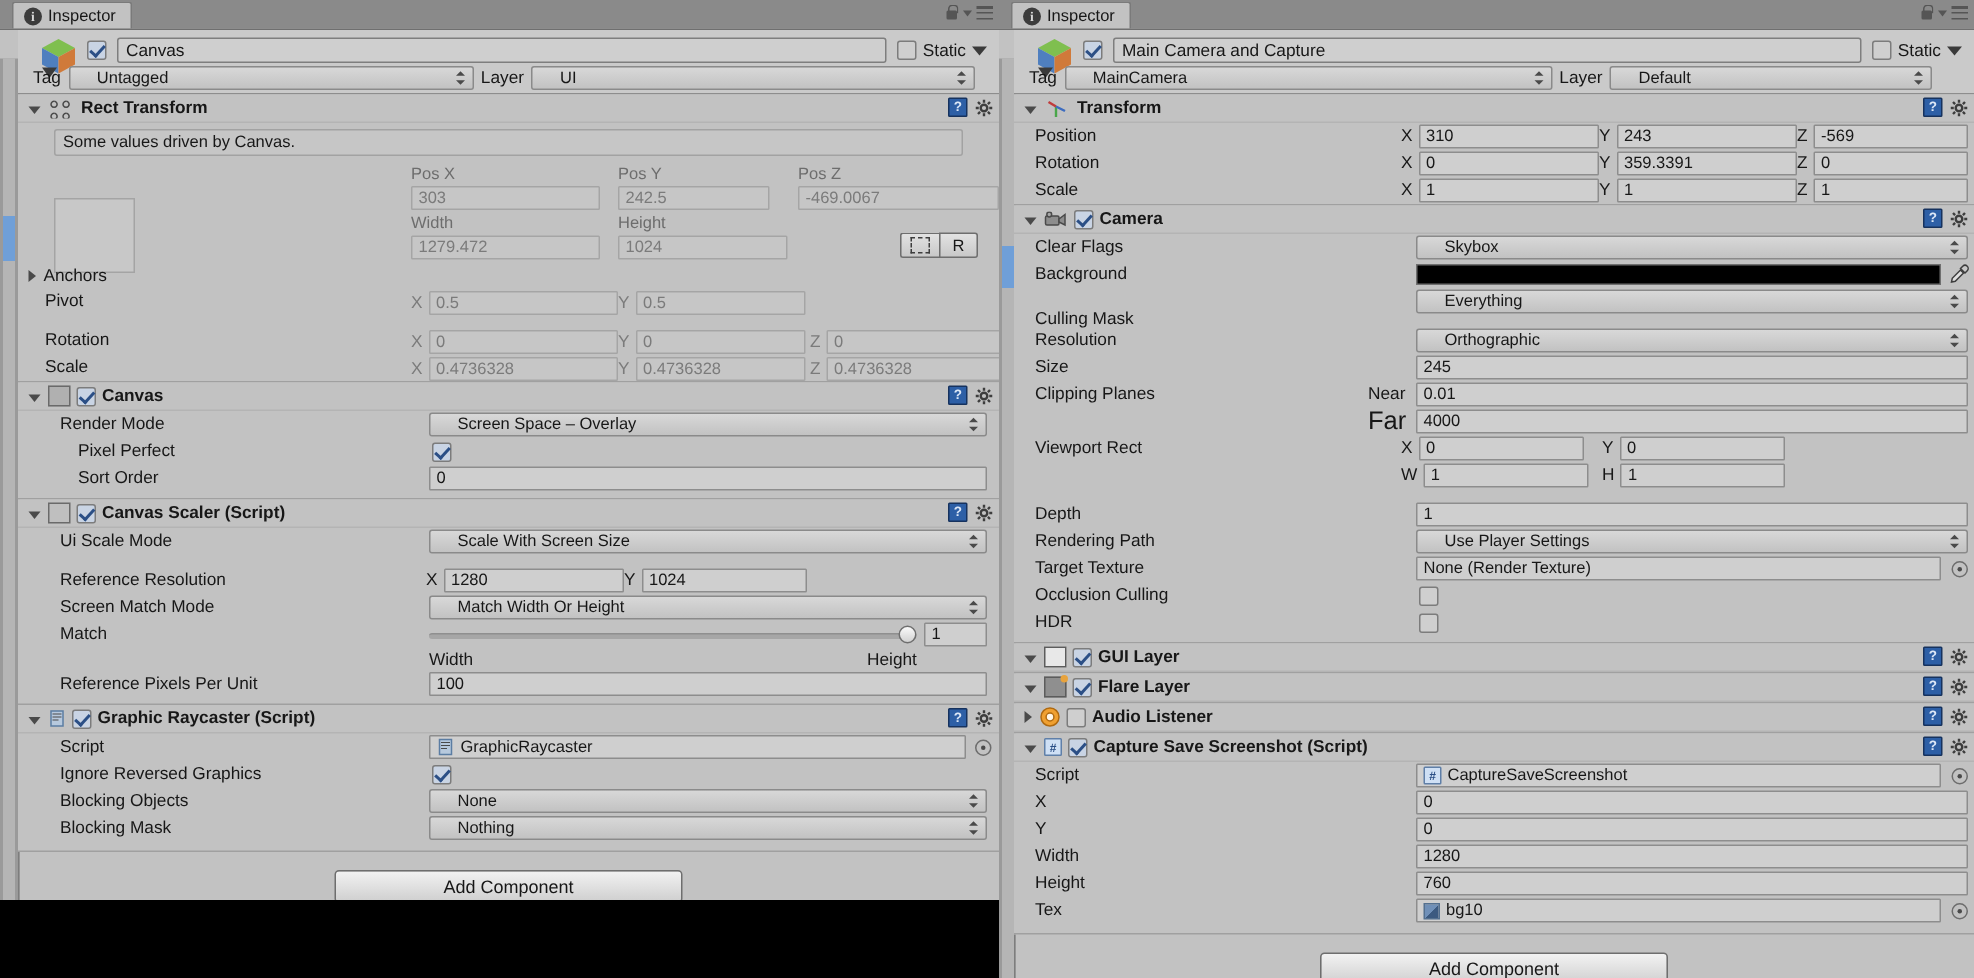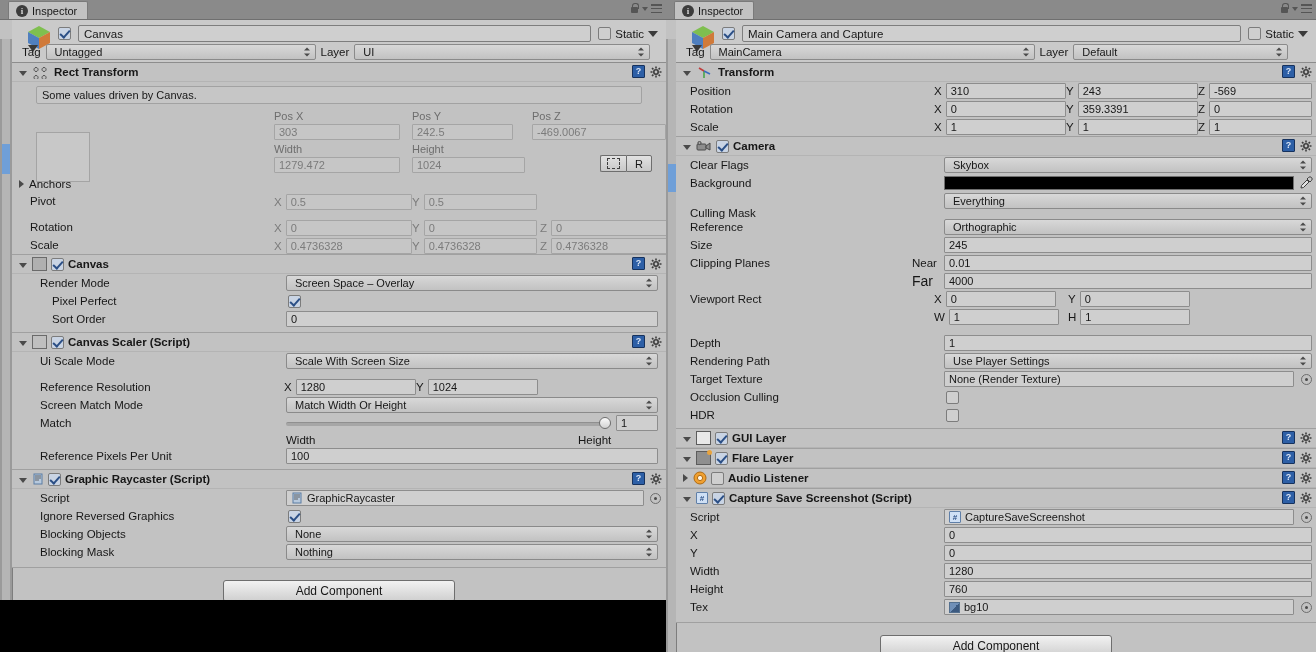--- a/index.html
+++ b/index.html
@@ -37,21 +37,21 @@
   .chk{width:13px;height:13px;border:1px solid #7c7c7c;background:#cfcfcf;border-radius:2px;box-sizing:border-box;position:relative;flex:none;}
   .chk.on{background:#c9d4e4;}
   .chk.on::after{content:"";position:absolute;left:3px;top:0px;width:4px;height:8px;border:solid #2b4f86;border-width:0 2px 2px 0;transform:rotate(42deg);}
   .namerow{position:absolute;left:46px;top:5px;right:8px;display:flex;align-items:center;gap:7px;}
   .namefield{flex:1;height:17px;background:#cfcfcf;border:1px solid #7e7e7e;border-radius:2px;display:flex;align-items:center;padding:0 5px;font-size:11.5px;box-sizing:border-box;}
   .staticbox{display:flex;align-items:center;gap:4px;font-size:11.5px;text-align:center;}
   .caret-dn{width:0;height:0;border-left:5px solid transparent;border-right:5px solid transparent;border-top:6px solid #3a3a3a;}
   .tagrow{position:absolute;left:10px;top:24px;right:8px;display:flex;align-items:center;gap:5px;font-size:11.5px;}
   .tagrow .lbl{white-space:nowrap;}
   .popup{height:16px;background:#cbcbcb;border:1px solid #8a8a8a;border-radius:2px;display:flex;align-items:center;
-         padding:0 14px 0 8px;position:relative;font-size:11px;box-sizing:border-box;
+         padding:0 14px 0 18px;position:relative;font-size:11px;box-sizing:border-box;
          background-image:linear-gradient(#d8d8d8,#c2c2c2);}
   .popup .arrows{position:absolute;right:4px;top:50%;transform:translateY(-50%);width:7px;height:11px;}
   .popup .arrows::before,.popup .arrows::after{content:"";position:absolute;left:0;width:0;height:0;border-left:3.5px solid transparent;border-right:3.5px solid transparent;}
   .popup .arrows::before{top:1px;border-bottom:3.5px solid #4a4a4a;}
   .popup .arrows::after{bottom:1px;border-top:3.5px solid #4a4a4a;}
 
   
   .comp{border-bottom:1px solid #a0a0a0;background:#c2c2c2;position:relative;}
   .comp-hdr{height:18px;display:flex;align-items:center;gap:4px;padding-left:4px;position:relative;background:#c2c2c2;border-bottom:1px solid #b4b4b4;}
   .fold{width:0;height:0;border-left:5px solid #4a4a4a;border-top:4px solid transparent;border-bottom:4px solid transparent;margin-left:3px;margin-right:1px;flex:none;}
@@ -666,41 +666,41 @@
           </div>
           <div class="row">
             <span class="rlabel" style="padding-left:14px;margin-top:23px;">Culling Mask</span>
             <span class="popup" style="position:absolute;left:268px;right:4px;">
                 <span>Everything</span>
                 <span class="arrows"></span>
               </span>
           </div>
           <div class="row" style="height:8px;"></div>
           <div class="row">
-            <span class="rlabel" style="padding-left:14px;">Reference</span>
+            <span class="rlabel" style="padding-left:14px;">Resolution</span>
             <span class="popup" style="position:absolute;left:268px;right:4px;">
                 <span>Orthographic</span>
                 <span class="arrows"></span>
               </span>
           </div>
           <div class="row">
             <span class="rlabel" style="padding-left:14px;">Size</span>
             <span class="field" style="position:absolute;left:268px;right:4px;">
                 <span>245</span>
               </span>
           </div>
           <div class="row">
             <span class="rlabel" style="padding-left:14px;">Clipping Planes</span>
             <span style="position:absolute;left:236px;font-size:11.5px;">Near</span>
             <span class="field" style="position:absolute;left:268px;right:4px;">
                 <span>0.01</span>
               </span>
           </div>
           <div class="row">
-            <span style="position:absolute;left:236px;font-size:14px;">Far</span>
+            <span style="position:absolute;left:236px;font-size:17px;">Far</span>
             <span class="field" style="position:absolute;left:268px;right:4px;">
                 <span>4000</span>
               </span>
           </div>
           <div class="row">
             <span class="rlabel" style="padding-left:14px;">Viewport Rect</span>
             <span style="position:absolute;left:258px;display:flex;align-items:center;">
               <span class="axis">X</span>
               <span class="field" style="width:110px;">
                   <span>0</span>

